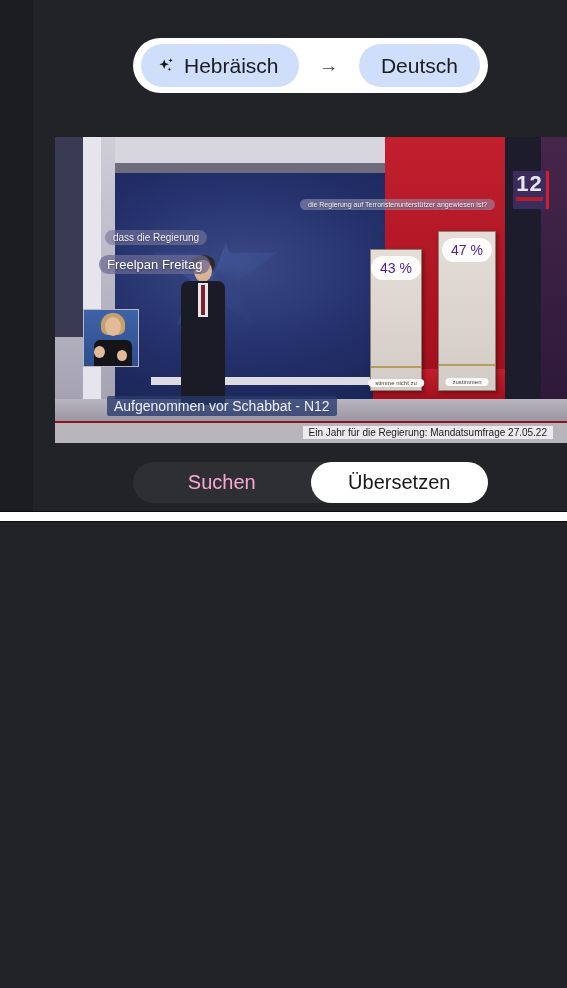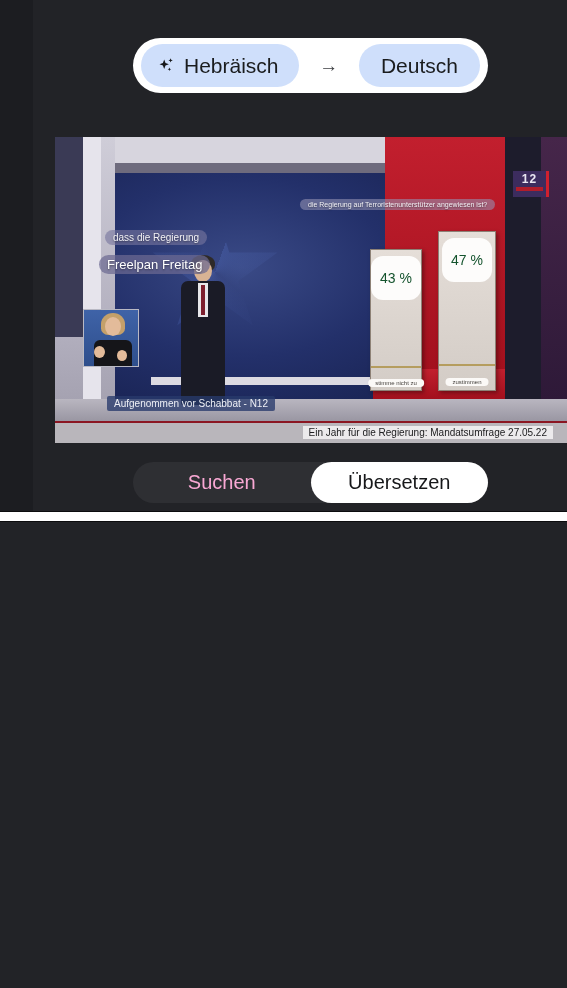--- a/index.html
+++ b/index.html
@@ -60,22 +60,22 @@
   .sg-head { position: absolute; border-radius: 50%; background: #e3bb9a; }
   .sg-hair { position: absolute; border-radius: 50% 50% 30% 30%; background: #c4a06a; }
   .sg-body { position: absolute; background: #151519; border-radius: 6px 6px 0 0; }
   .sg-hand { position: absolute; border-radius: 50%; background: #e3bb9a; }
 
   
   .chart { position: absolute; }
   .bar { position: absolute; background: linear-gradient(180deg,#e5ded8 0%,#d3ccc6 100%);
          border: 1px solid #8d8176; box-shadow: 2px 2px 4px rgba(0,0,0,.35); }
   .bar-value { position: absolute; left: 50%; transform: translateX(-50%);
-               background: #fdfcfb; border-radius: 12px; color: #14532d;
-               padding: 14px 9px; white-space: nowrap; font-weight: 400; }
+               background: #fdfcfb; border-radius: 12px; color: #4c1d95;
+               padding: 4px 9px; white-space: nowrap; font-weight: 400; }
   .bar-label { position: absolute; left: 50%; transform: translateX(-50%);
                background: #fbf9f7; border-radius: 10px; color: #45413d;
                padding: 1px 7px; white-space: nowrap; }
   .bar-line { position: absolute; background: #b59d5f; height: 2px; }
 
   
   .ovl { position: absolute; border-radius: 11px; color: #f2f1f5;
          background: rgba(120,118,158,.62); padding: 2px 8px; white-space: nowrap;
          text-shadow: 0 1px 2px rgba(0,0,0,.45); }
   .ovl.lighter { background: rgba(148,146,180,.58); }
@@ -167,30 +167,30 @@
           <div class="bar-line" style="left:0;bottom:22px;width:100%;"></div>
           <div class="bar-label" style="bottom:3px;font-size:6px;">stimme nicht zu</div>
         </div>
         <div class="bar" style="left:78px;top:14px;width:58px;height:160px;">
           <div class="bar-value" style="top:6px;font-size:14px;">47 %</div>
           <div class="bar-line" style="left:0;bottom:24px;width:100%;"></div>
           <div class="bar-label" style="bottom:4px;font-size:6px;">zustimmen</div>
         </div>
       </div>
 
-      <div class="logo12" style="right:28px;top:34px;width:36px;height:26px;font-size:12px;">
+      <div class="logo12" style="right:28px;top:34px;width:36px;height:38px;font-size:22px;">
         <span>12</span>
         <span class="sub"></span>
       </div>
 
       <div class="ovl lighter" style="left:245px;top:62px;font-size:7px;">die Regierung auf Terroristenunterstützer angewiesen ist?</div>
       <div class="ovl" style="left:50px;top:93px;font-size:10px;">dass die Regierung</div>
       <div class="ovl brighter" style="left:44px;top:118px;font-size:13px;">Freelpan Freitag</div>
 
-      <div class="capbar" style="left:52px;top:259px;font-size:10px;border-radius:2px;">Aufgenommen vor Schabbat - N12</div>
+      <div class="capbar" style="left:52px;top:259px;font-size:14px;border-radius:2px;">Aufgenommen vor Schabbat - N12</div>
 
       <div class="ticker" style="bottom:0;height:22px;">
         <div class="ticker-text" style="top:3px;font-size:10px;">Ein Jahr für die Regierung: Mandatsumfrage 27.05.22</div>
       </div>
     </div>
 
     <div class="tabbar" id="tabbar-1">
       <div class="tab">Suchen</div>
       <div class="tab active">Übersetzen</div>
     </div>

